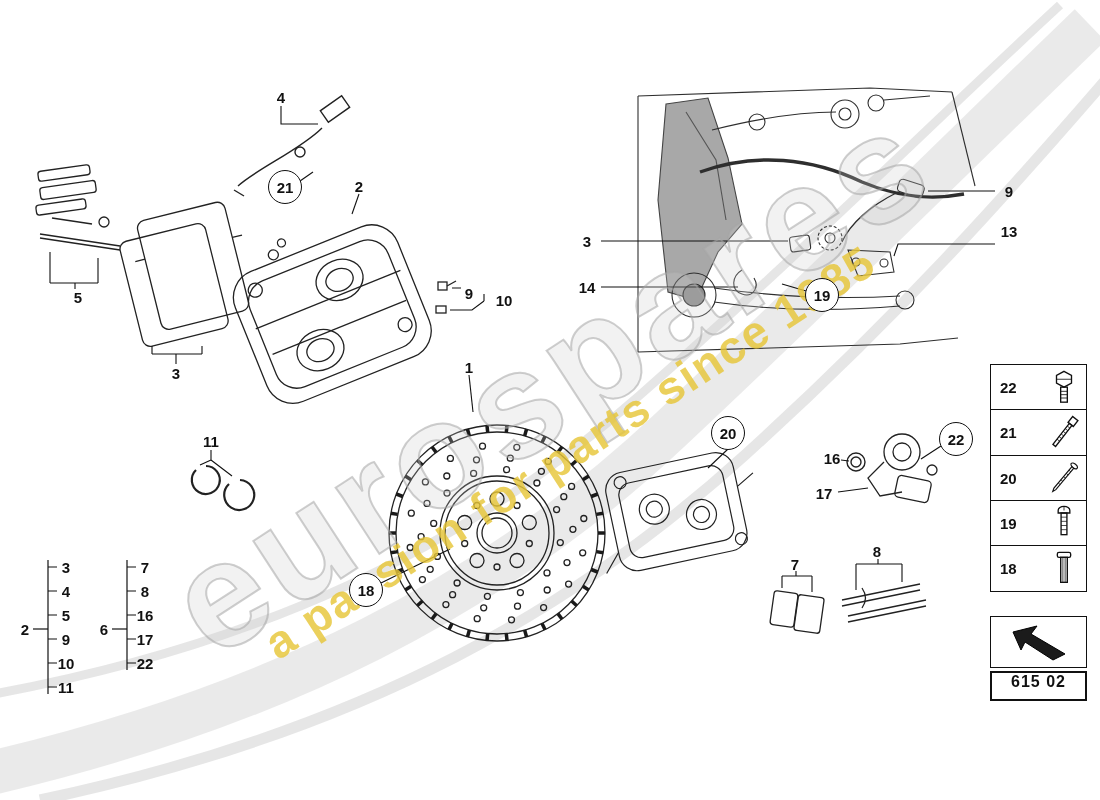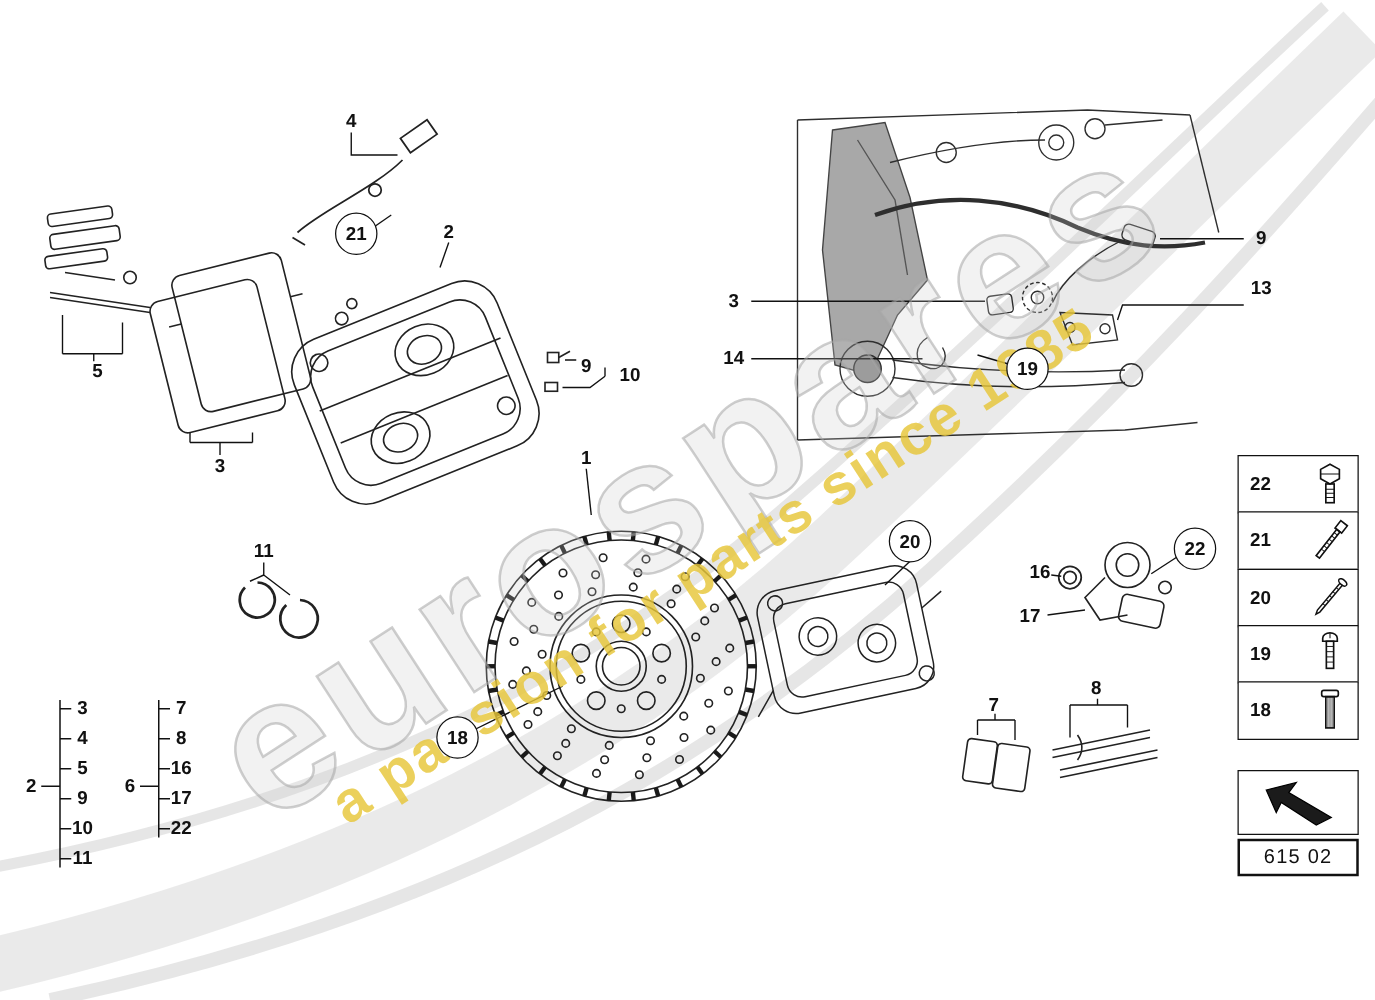--- a/index.html
+++ b/index.html
@@ -43,22 +43,22 @@
   .panel-num{font-size:15px;font-weight:700;}
   .picon{width:30px;height:40px;display:block;}
   .arrow-box{
     position:absolute;left:990px;top:616px;width:97px;height:52px;z-index:20;
     box-sizing:border-box;border:1.7px solid #111;background:#fff;
     display:flex;align-items:center;justify-content:center;
   }
   .code-box{
     position:absolute;left:990px;top:671px;width:97px;height:30px;z-index:20;
     box-sizing:border-box;border:2.4px solid #111;background:#fff;
-    display:flex;align-items:center;justify-content:center;
-    font-size:16px;font-weight:400;letter-spacing:1px;
+    display:flex;align-items:flex-start;justify-content:center;
+    font-size:16px;font-weight:700;letter-spacing:1px;
   }
 </style>
 </head>
 <body>
 
 <svg class="art" width="1100" height="800" viewBox="0 0 1100 800">
 
   <g fill="none" stroke="#e3e3e3">
     <path d="M -40 780 C 280 710 500 590 670 430 C 830 280 960 150 1090 25" stroke-width="44" opacity="0.75"></path>
     <path d="M -40 700 C 260 650 470 545 640 395 C 800 255 930 125 1060 5" stroke-width="9" opacity="0.9"></path>

